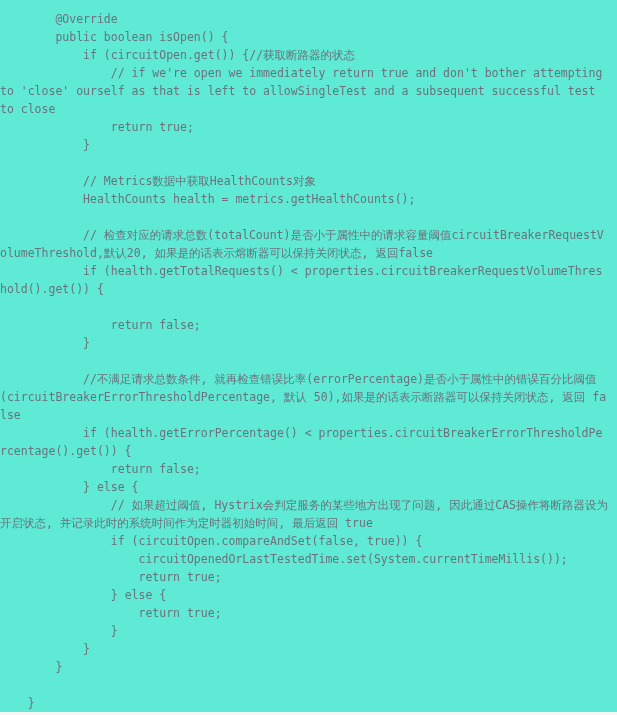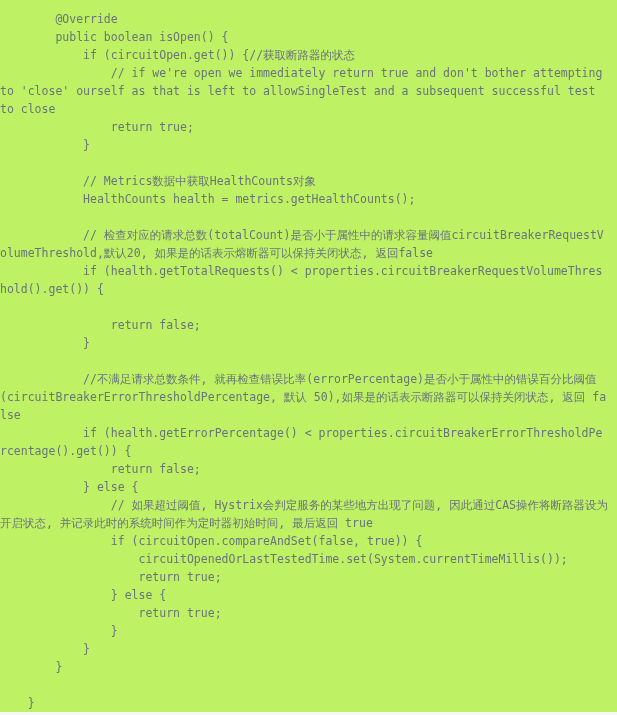--- a/index.html
+++ b/index.html
@@ -9,21 +9,21 @@
     background: #f7f7f7;
   }
   body {
     width: 617px;
     height: 715px;
     overflow: hidden;
   }
   #code-block {
     margin: 0;
     padding: 10px 8px 0 0;
-    background: #bef264;
+    background: #5eead4;
     color: #6a737d;
     font-family: "DejaVu Sans Mono", "Liberation Mono", monospace;
     font-size: 11.5px;
     line-height: 18px;
     white-space: pre-wrap;
     word-break: break-all;
     overflow-wrap: anywhere;
     tab-size: 4;
     -moz-tab-size: 4;
     letter-spacing: 0px;

